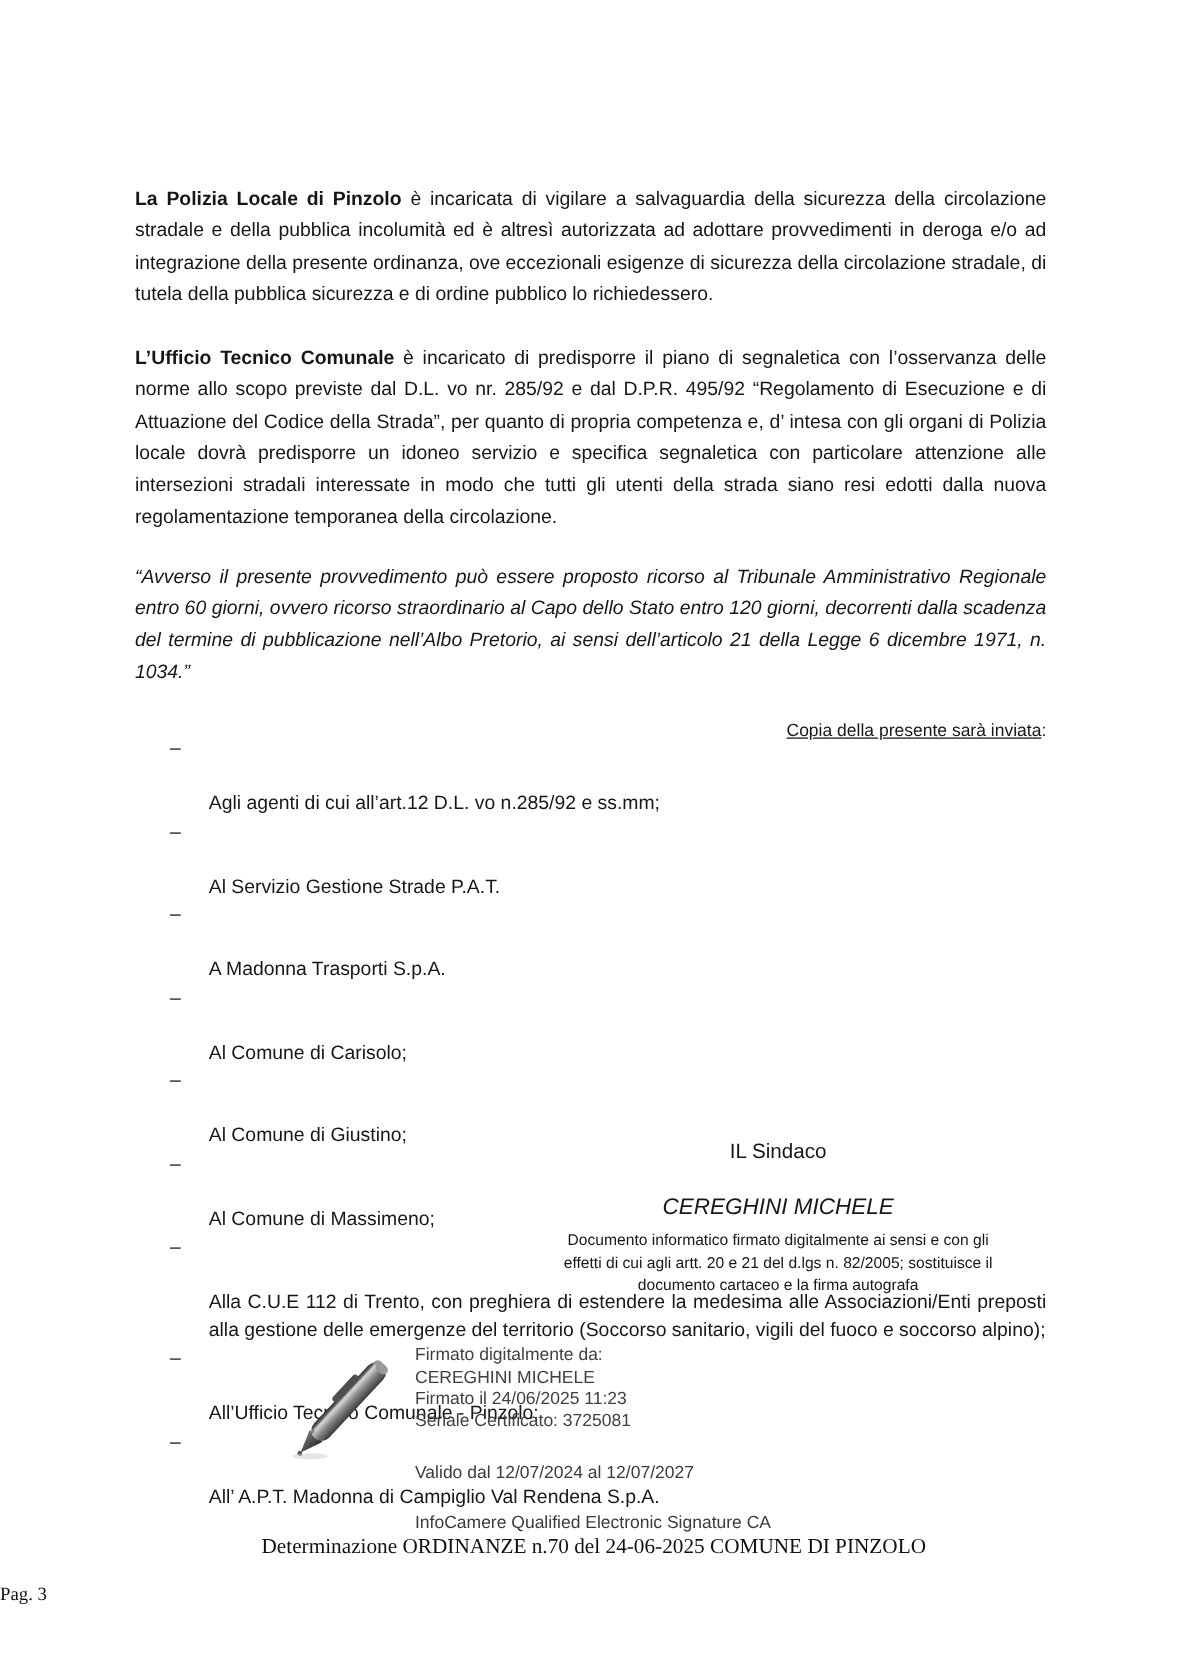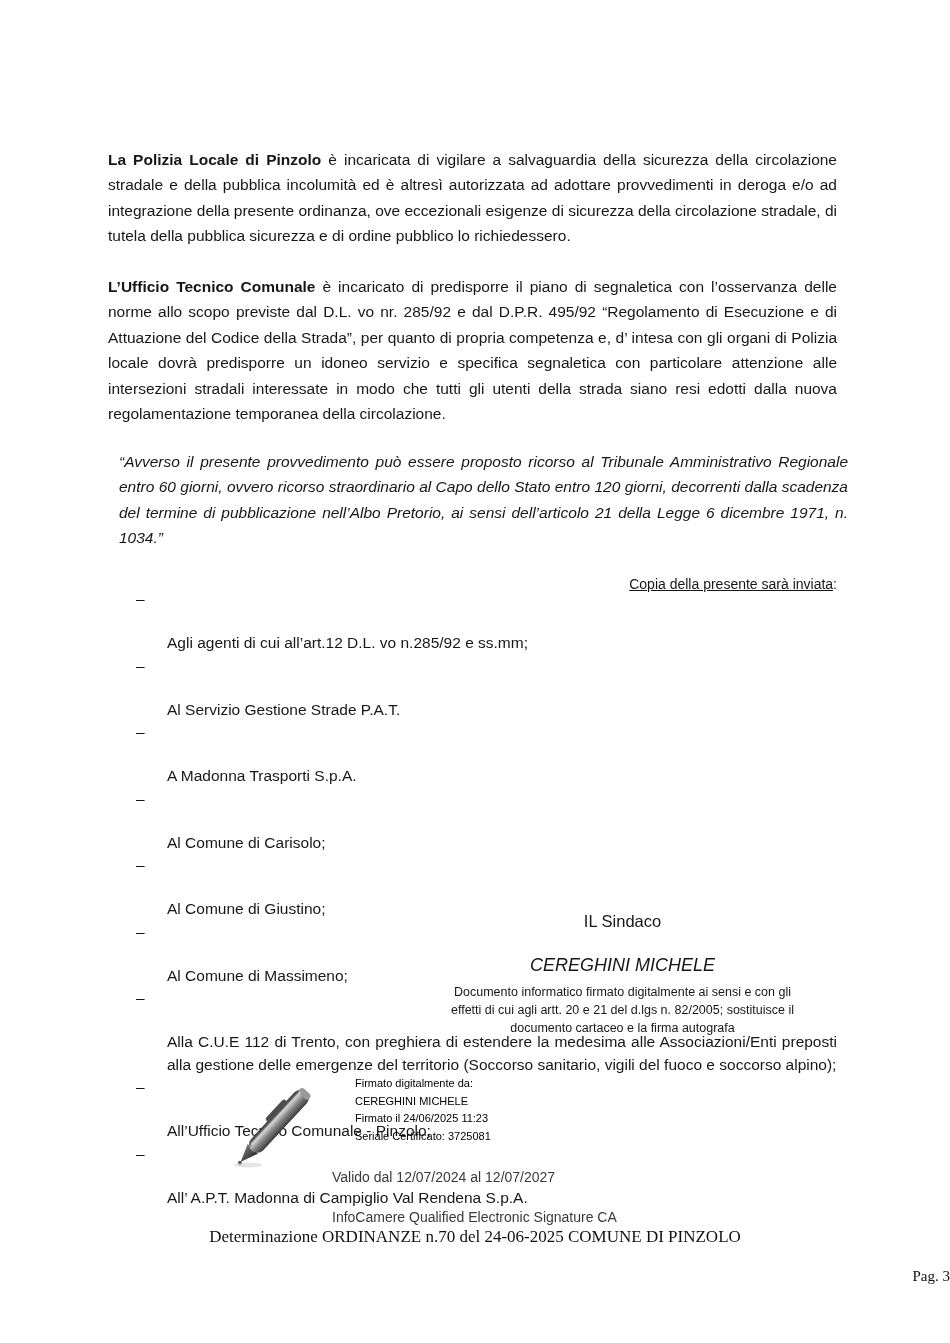--- a/index.html
+++ b/index.html
@@ -98,24 +98,23 @@
   }
   .stamp-pen {
     width: 92px;
     height: 100px;
     flex: 0 0 92px;
   }
   .stamp-text {
     padding-top: 3px;
   }
   .stamp-line {
-    font-size: 11px;
+    font-size: 14px;
     line-height: 17.5px;
-    color: #000000;
-    margin-left: 23px;
+    color: #404040;
   }
   .stamp-small {
     font-size: 14px;
     color: #3a3a3a;
     margin-top: 24px;
   }
 
   
   .doc-footer {
     top: 1227px;
@@ -123,36 +122,36 @@
     width: 950px;
     text-align: center;
     font-family: "Liberation Serif", serif;
     font-size: 17px;
     color: #111111;
   }
   .page-num {
     top: 1268px;
     left: 0;
     width: 950px;
-    text-align: right;
+    text-align: left;
     font-family: "Liberation Serif", serif;
     font-size: 15px;
     color: #111111;
   }
 </style>
 </head>
 <body>
 
 <div class="page">
 
   <p class="abs body-par" style="top:131px;"><span class="lead">La Polizia Locale di Pinzolo</span><span> è incaricata di vigilare a salvaguardia della sicurezza della circolazione stradale e della pubblica incolumità ed è altresì autorizzata ad adottare provvedimenti in deroga e/o ad integrazione della presente ordinanza, ove eccezionali esigenze di sicurezza della circolazione stradale, di tutela della pubblica sicurezza e di ordine pubblico lo richiedessero.</span></p>
 
   <p class="abs body-par" style="top:258px;"><span class="lead">L’Ufficio Tecnico Comunale</span><span> è incaricato di predisporre il piano di segnaletica con l’osservanza delle norme allo scopo previste dal D.L. vo nr. 285/92 e dal D.P.R. 495/92 “Regolamento di Esecuzione e di Attuazione del Codice della Strada”, per quanto di propria competenza e, d’ intesa con gli organi di Polizia locale dovrà predisporre un idoneo servizio e specifica segnaletica con particolare attenzione alle intersezioni stradali interessate in modo che tutti gli utenti della strada siano resi edotti dalla nuova regolamentazione temporanea della circolazione.</span></p>
 
-  <p class="abs body-par italic-par" style="top:433px;margin-left:11px;">“Avverso il presente provvedimento può essere proposto ricorso al Tribunale Amministrativo Regionale entro 60 giorni, ovvero ricorso straordinario al Capo dello Stato entro 120 giorni, decorrenti dalla scadenza del termine di pubblicazione nell’Albo Pretorio, ai sensi dell’articolo 21 della Legge 6 dicembre 1971, n. 1034.”</p>
+  <p class="abs body-par italic-par" style="top:433px;">“Avverso il presente provvedimento può essere proposto ricorso al Tribunale Amministrativo Regionale entro 60 giorni, ovvero ricorso straordinario al Capo dello Stato entro 120 giorni, decorrenti dalla scadenza del termine di pubblicazione nell’Albo Pretorio, ai sensi dell’articolo 21 della Legge 6 dicembre 1971, n. 1034.”</p>
 
   <p class="abs copy-heading" style="top:562px;"><span class="heading-text">Copia della presente sarà inviata</span><span>:</span></p>
 
   <div class="abs copy-list">
     <div class="list-row">
       <span class="bullet">–</span>
       <span class="item-text">Agli agenti di cui all’art.12 D.L. vo n.285/92 e ss.mm;</span>
     </div>
     <div class="list-row">
       <span class="bullet">–</span>

